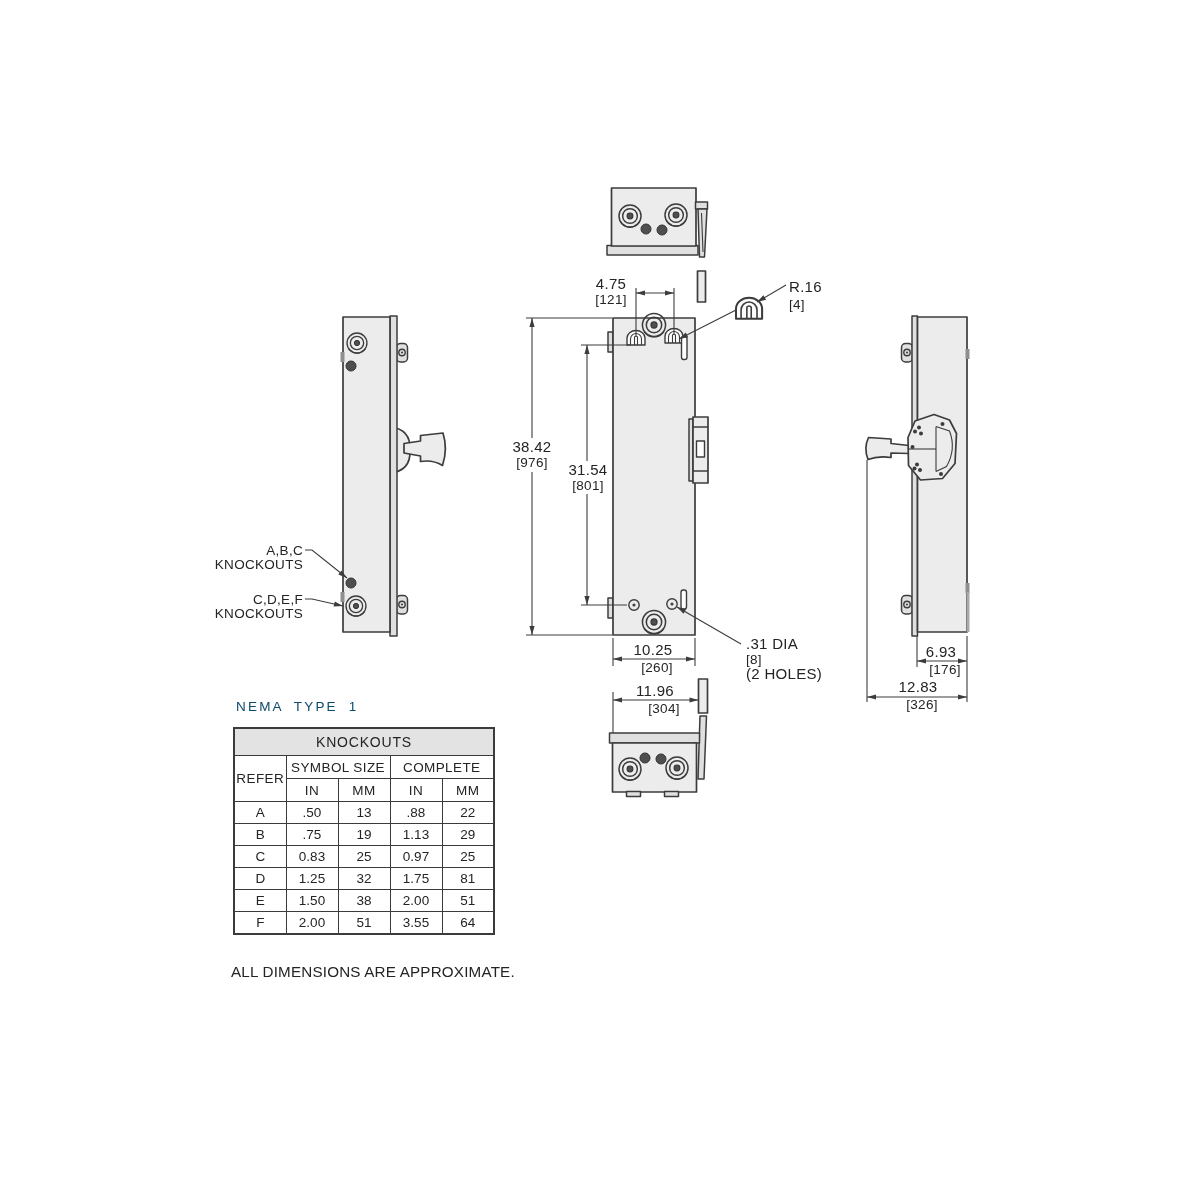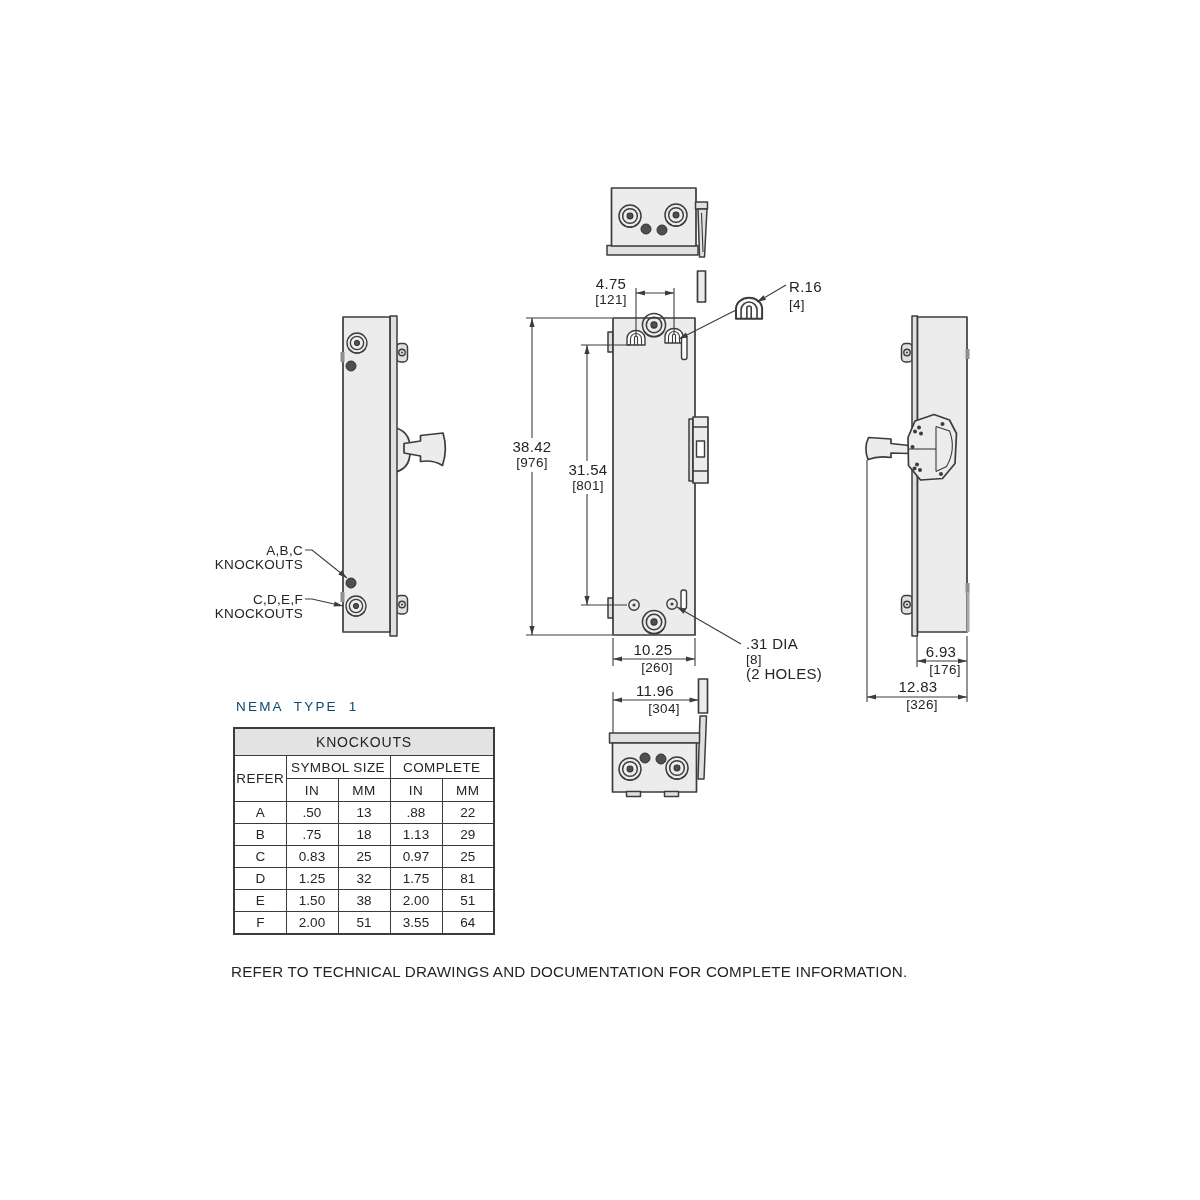--- a/index.html
+++ b/index.html
@@ -273,21 +273,21 @@
     <tr>
       <td>A</td>
       <td>.50</td>
       <td>13</td>
       <td>.88</td>
       <td>22</td>
     </tr>
     <tr>
       <td>B</td>
       <td>.75</td>
-      <td>18</td>
+      <td>19</td>
       <td>1.13</td>
       <td>29</td>
     </tr>
     <tr>
       <td>C</td>
       <td>0.83</td>
       <td>25</td>
       <td>0.97</td>
       <td>25</td>
     </tr>
@@ -309,16 +309,16 @@
       <td>F</td>
       <td>2.00</td>
       <td>51</td>
       <td>3.55</td>
       <td>64</td>
     </tr>
   </tbody>
 </table>
 
 <div class="notes">
-  <div>REFER TO TECHNICAL DRAWINGS AND DOCUMENTATION FOR COMPLETE INFORMATION.</div>
+  <div>ALL DIMENSIONS ARE APPROXIMATE.</div>
 </div>
 
 </div>
 
 </body></html>

